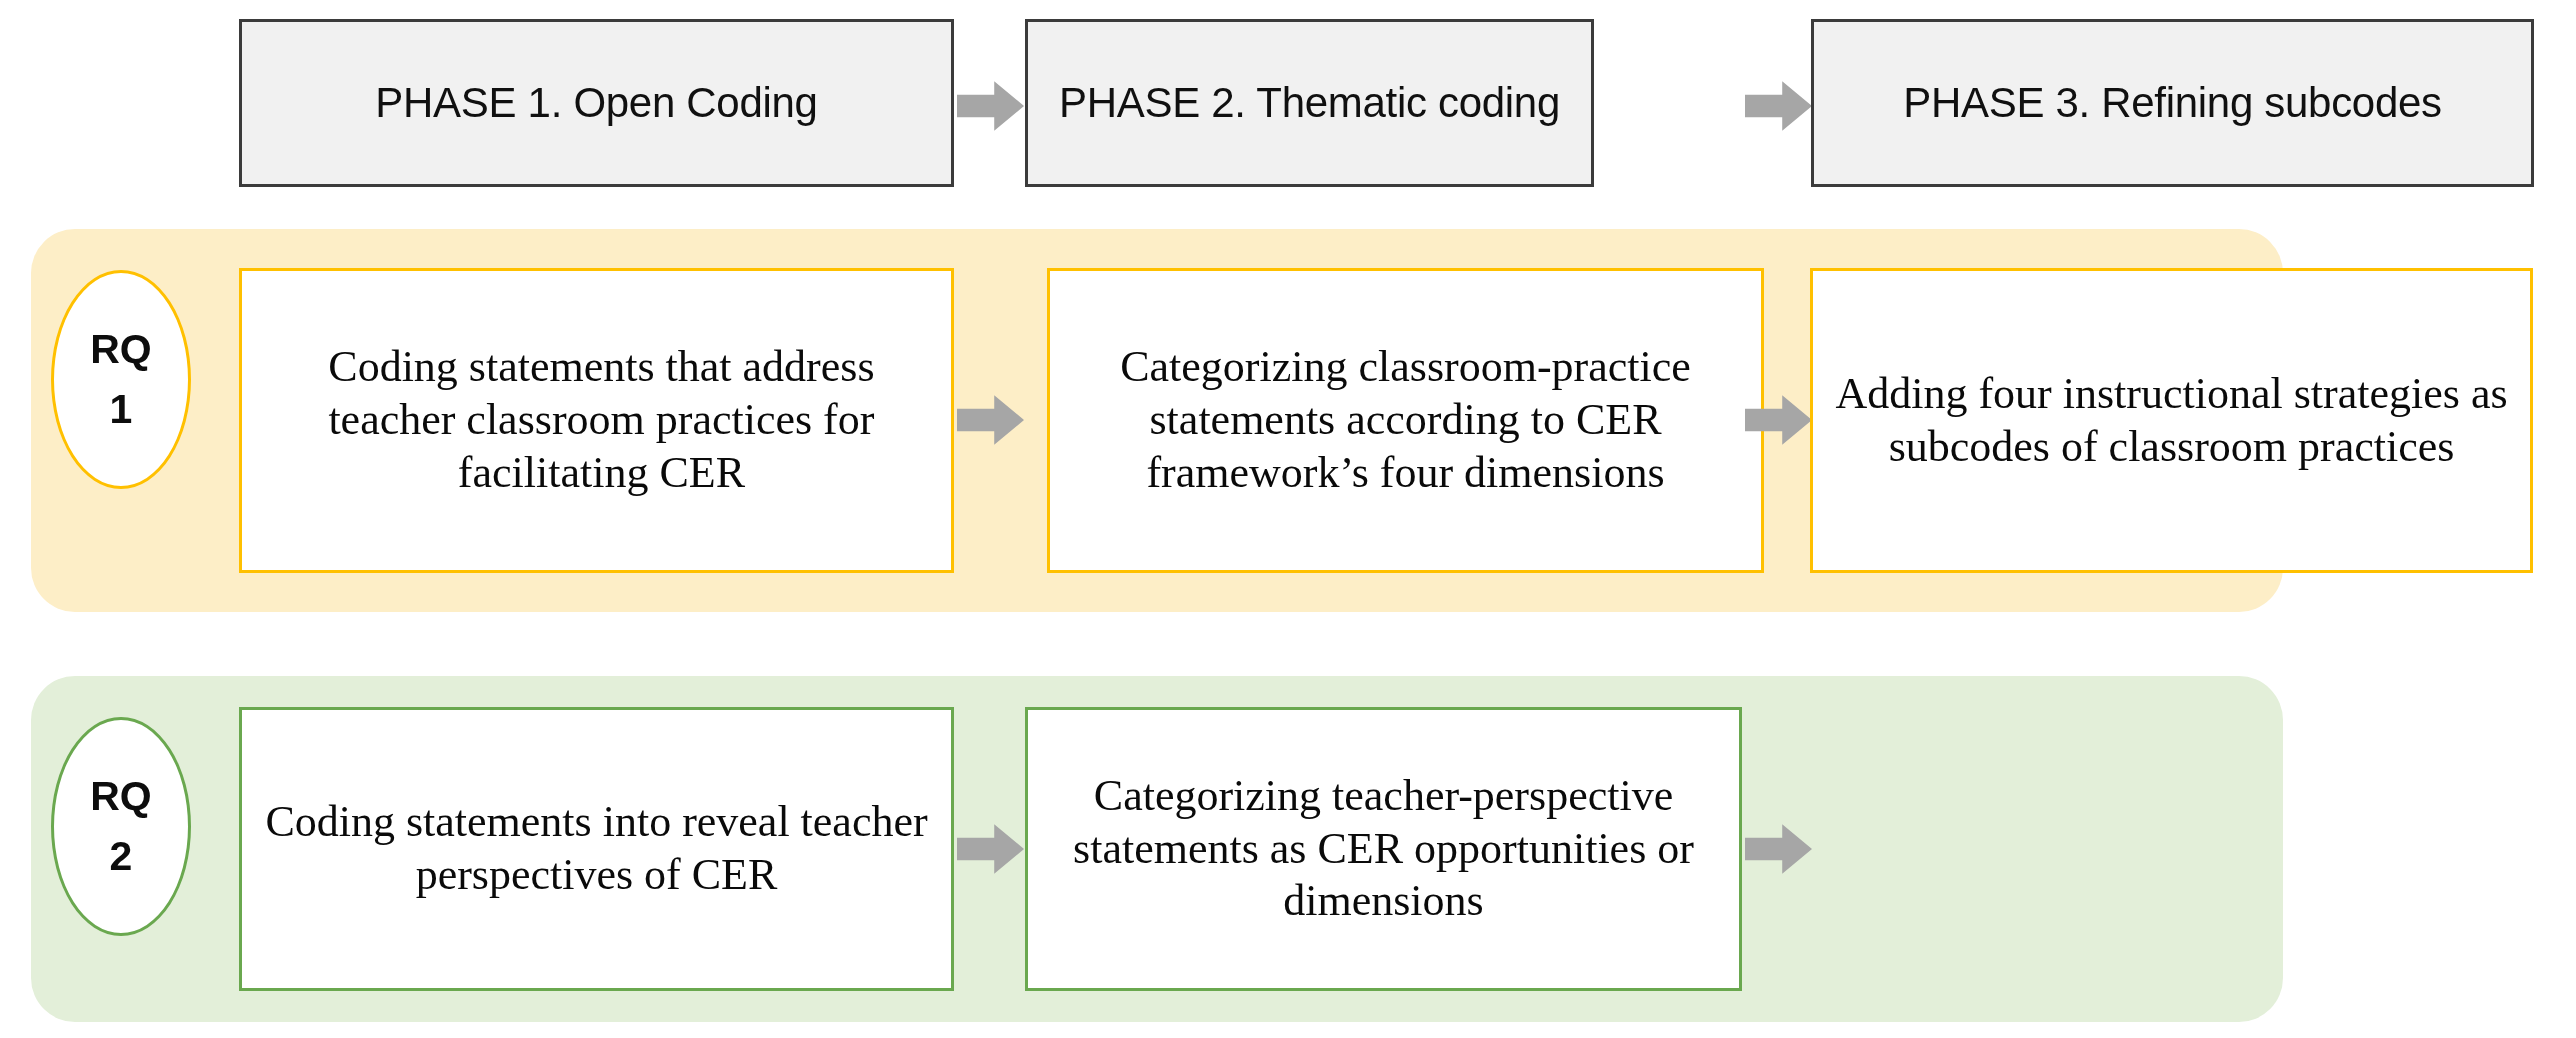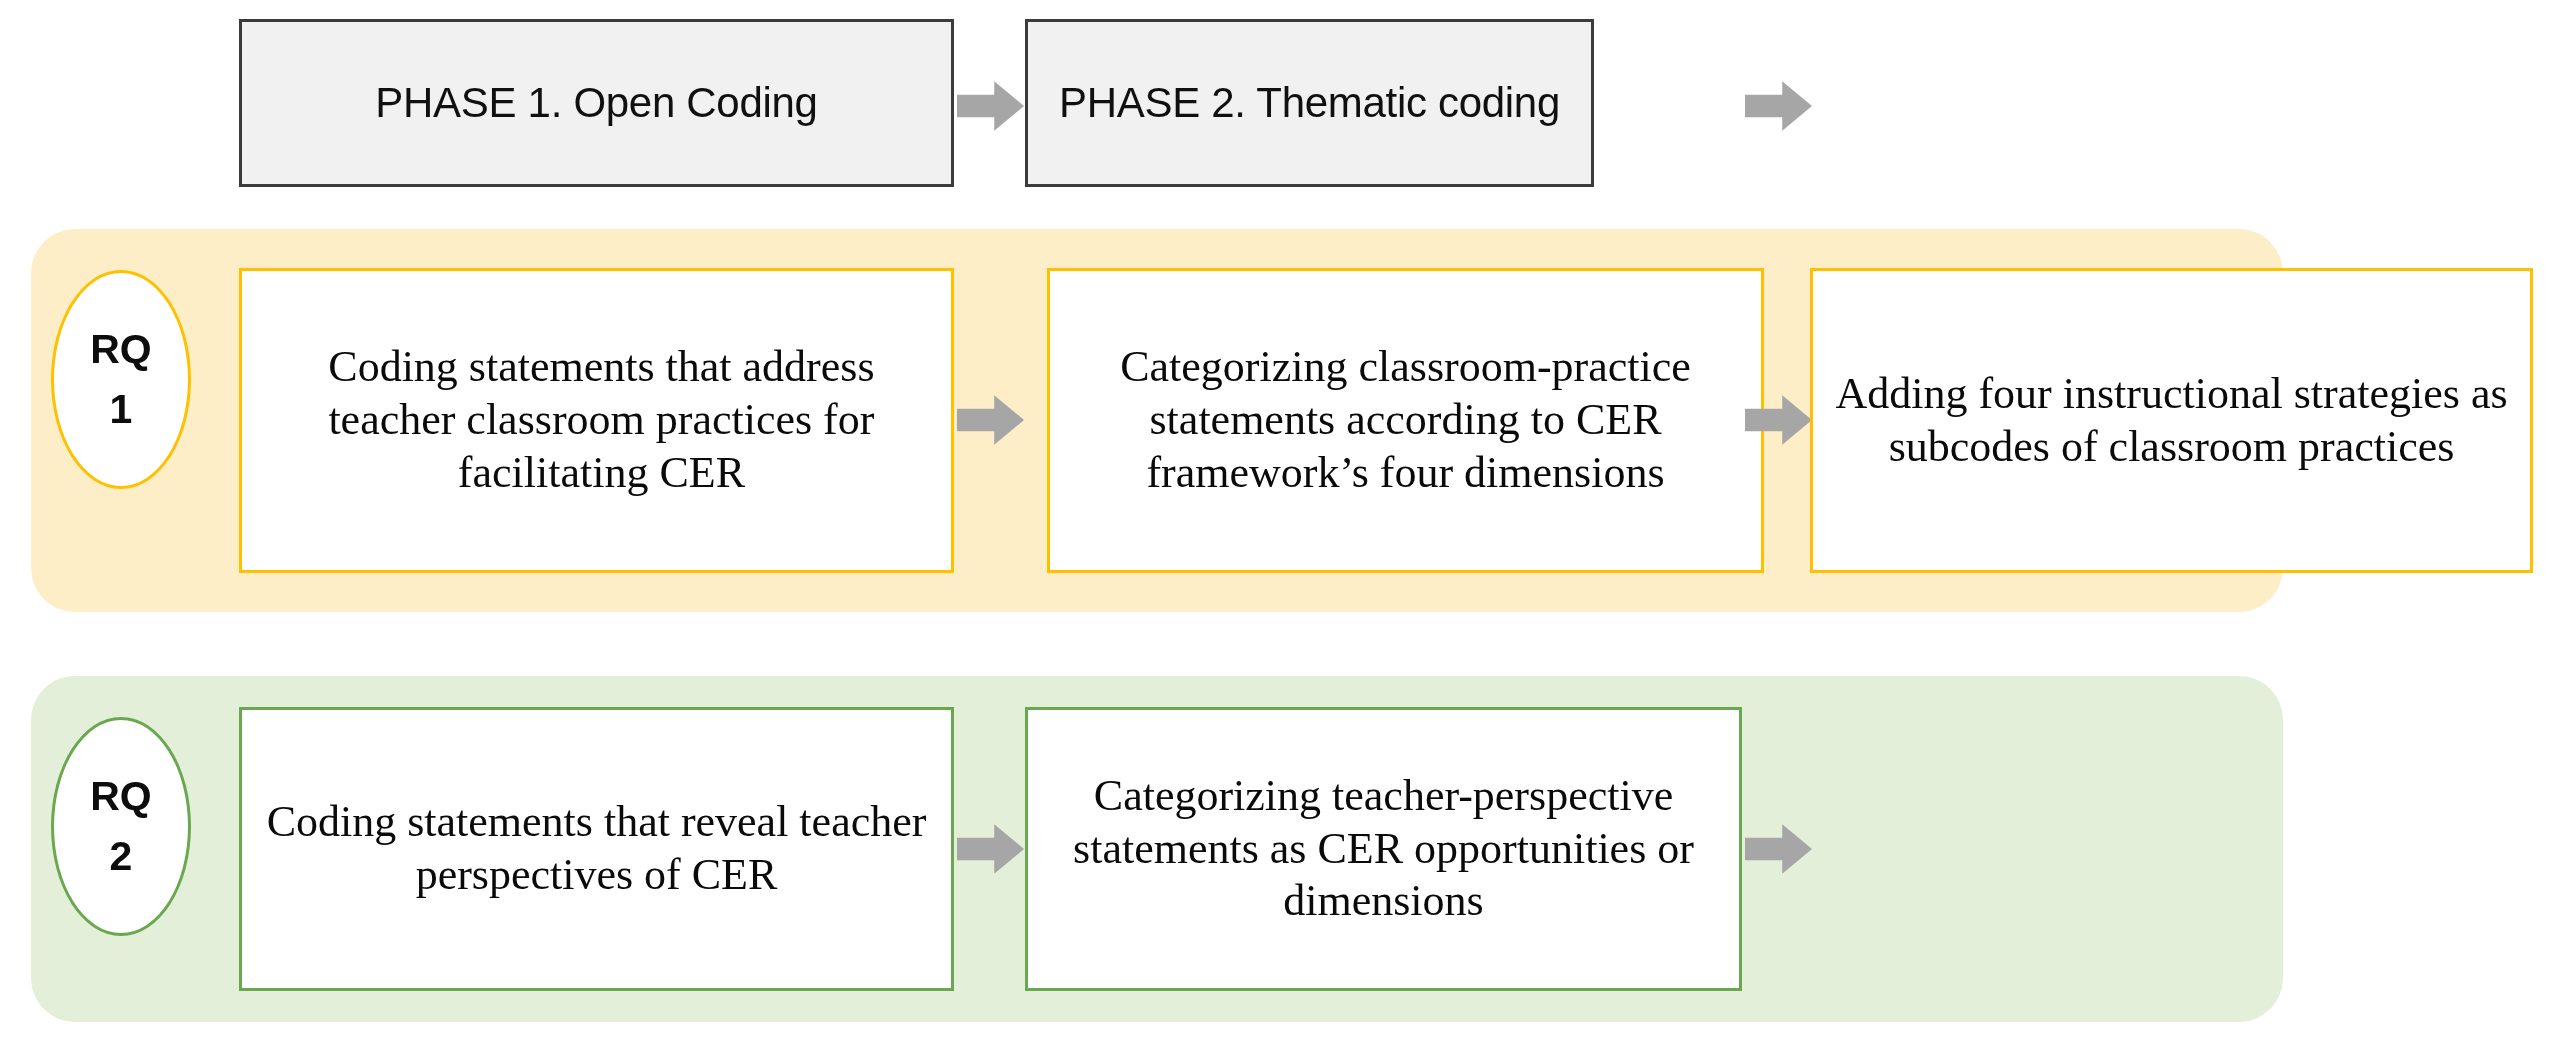--- a/index.html
+++ b/index.html
@@ -113,20 +113,23 @@
     <div class="phase-box" style="left:1025px; width:569px;">
       <span class="label">PHASE 2. Thematic coding</span>
     </div>
 
     <div class="arrow-wrap" style="left:1745px; top:81px; width:67px; height:50px;">
       <svg width="67" height="50" viewBox="0 0 108 80" aria-hidden="true">
         <polygon points="0,22 60,22 60,0 108,40 60,80 60,58 0,58" fill="#a6a6a6"></polygon>
       </svg>
     </div>
 
+    <div class="phase-box" style="left:1811px; width:723px;">
+      <span class="label">PHASE 3. Refining subcodes</span>
+    </div>
 
   </div>
 
   <div class="band rq1">
 
     <div class="rq-ellipse">
       <span>RQ</span>
       <span>1</span>
     </div>
 
@@ -157,21 +160,21 @@
   </div>
 
   <div class="band rq2">
 
     <div class="rq-ellipse">
       <span>RQ</span>
       <span>2</span>
     </div>
 
     <div class="step-box" style="left:208px; width:715px;">
-      <span class="txt">Coding statements that reveal teacher perspectives of CER</span>
+      <span class="txt">Coding statements into reveal teacher perspectives of CER</span>
     </div>
 
     <div class="arrow-wrap" style="left:926px; top:148px; width:67px; height:50px;">
       <svg width="67" height="50" viewBox="0 0 108 80" aria-hidden="true">
         <polygon points="0,22 60,22 60,0 108,40 60,80 60,58 0,58" fill="#a6a6a6"></polygon>
       </svg>
     </div>
 
     <div class="step-box" style="left:994px; width:717px;">
       <span class="txt">Categorizing teacher-perspective statements as CER opportunities or dimensions</span>

